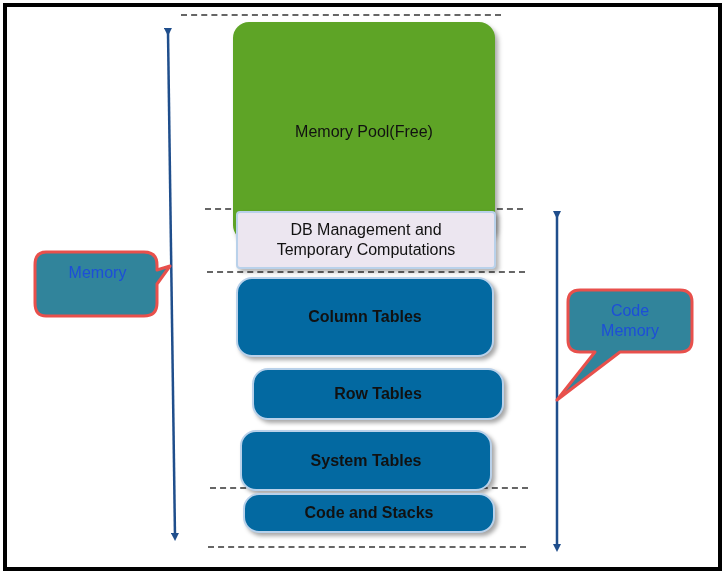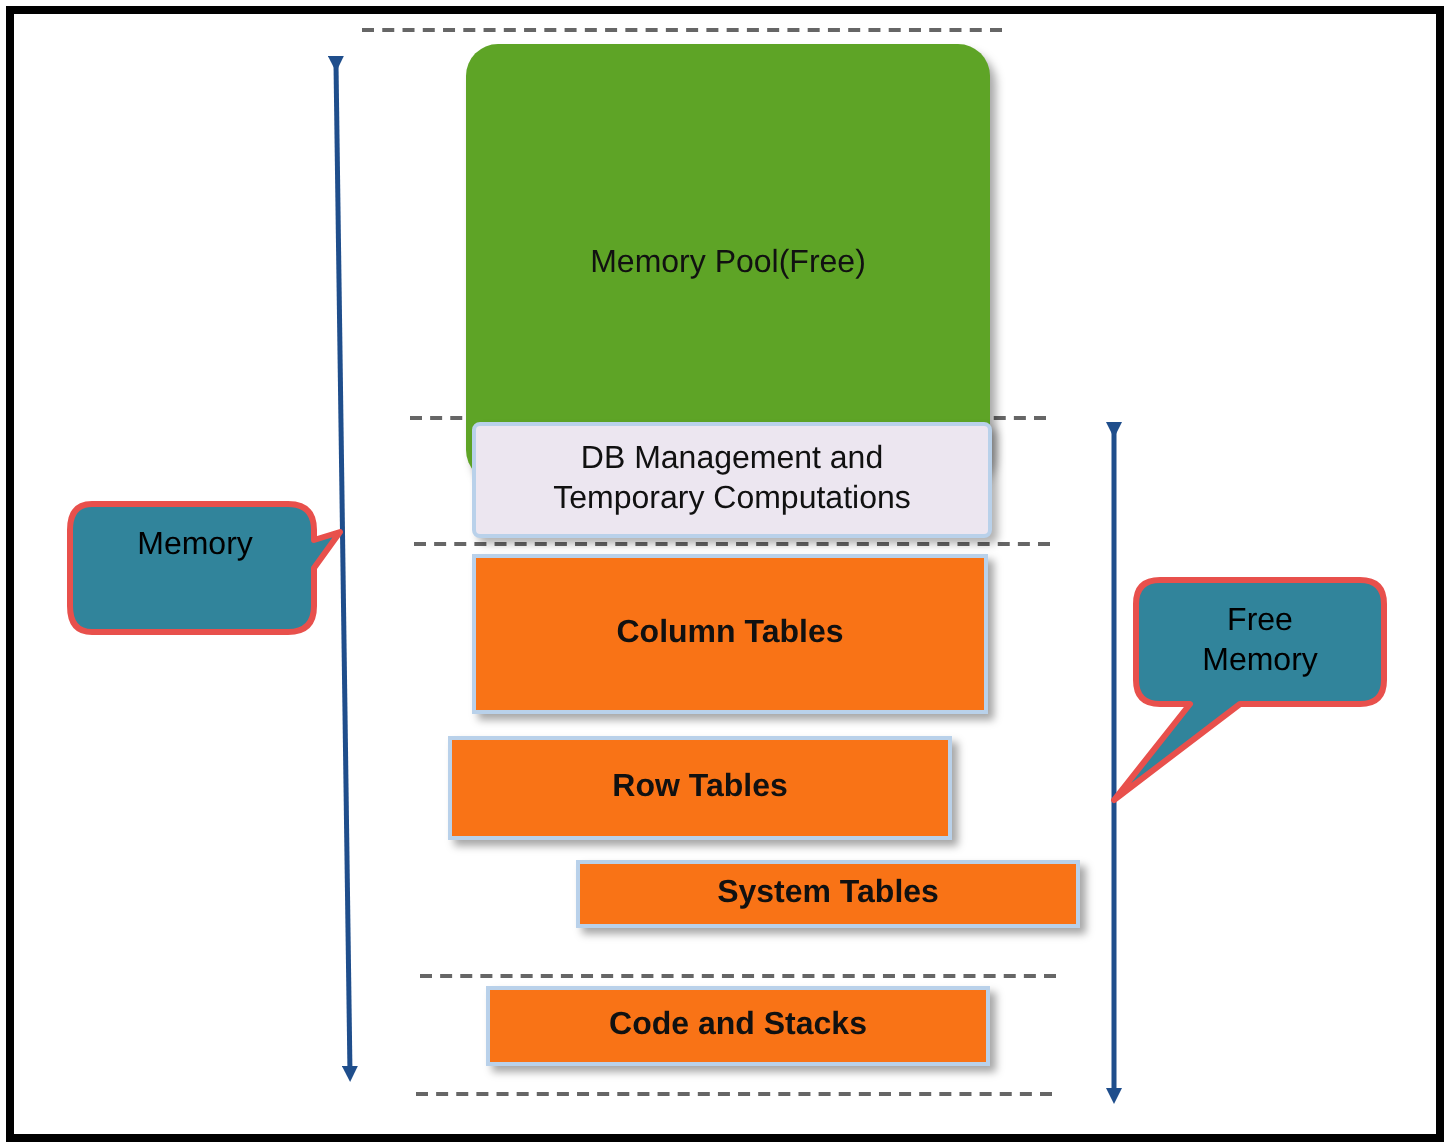--- a/index.html
+++ b/index.html
@@ -2,23 +2,23 @@
 <html><head>
 <meta charset="utf-8">
 <style>
   html, body { margin:0; padding:0; background:#fff; }
   body { width:723px; height:572px; position:relative; overflow:hidden; font-family:"Liberation Sans", sans-serif; }
   .frame { position:absolute; left:3px; top:3px; width:711px; height:560px; border:4px solid #000; background:#fff; box-sizing:content-box; }
   .dash { position:absolute; height:0; border-top:2px dashed #666; }
   .block { position:absolute; display:flex; align-items:center; justify-content:center; text-align:center; box-sizing:border-box; color:#111; }
   .green { background:#5ea426; border-radius:16px; box-shadow:3px 4px 5px rgba(0,0,0,0.35); font-size:16px; }
   .light { background:#ece6f0; border:2px solid #b9d1ea; border-radius:4px; box-shadow:3px 3px 4px rgba(0,0,0,0.3); font-size:16px; line-height:20px; }
-  .purple { background:#f97316; border:2px solid #b9d1ea; border-radius:0; box-shadow:3px 3px 4px rgba(0,0,0,0.35); font-size:16px; font-weight:bold; }
+  .purple { background:#0369a1; border:2px solid #b9d1ea; border-radius:16px; box-shadow:3px 3px 4px rgba(0,0,0,0.35); font-size:16px; font-weight:bold; }
   svg.overlay { position:absolute; left:0; top:0; }
-  .callout-text { position:absolute; text-align:center; font-size:16px; line-height:20px; color:#000000; }
+  .callout-text { position:absolute; text-align:center; font-size:16px; line-height:20px; color:#1d4ed8; }
 </style>
 </head>
 <body>
 
 <div class="frame"></div>
 
 <div class="dash" style="left:181px; top:14px; width:320px;"></div>
 <div class="dash" style="left:205px; top:208px; width:318px;"></div>
 <div class="dash" style="left:207px; top:271px; width:318px;"></div>
 <div class="dash" style="left:210px; top:487px; width:318px;"></div>
@@ -27,24 +27,24 @@
 <div class="block green" style="left:233px; top:22px; width:262px; height:219px;">
   <span>Memory Pool(Free)</span>
 </div>
 <div class="block light" style="left:236px; top:211px; width:260px; height:58px;justify-content:center;">
   <span style="white-space:pre-line;">DB Management and
 Temporary Computations</span>
 </div>
 <div class="block purple" style="left:236px; top:277px; width:258px; height:80px;">
   <span>Column Tables</span>
 </div>
-<div class="block purple" style="left:224px; top:368px; width:252px; height:52px;">
+<div class="block purple" style="left:252px; top:368px; width:252px; height:52px;">
   <span>Row Tables</span>
 </div>
-<div class="block purple" style="left:240px; top:430px; width:252px; height:34px;margin-left:48px;">
+<div class="block purple" style="left:240px; top:430px; width:252px; height:61px;">
   <span>System Tables</span>
 </div>
 <div class="block purple" style="left:243px; top:493px; width:252px; height:40px;">
   <span>Code and Stacks</span>
 </div>
 
 <svg class="overlay" width="723" height="572">
   <defs>
     <marker id="ah" markerWidth="8" markerHeight="8" refX="4" refY="4" orient="auto" markerUnits="userSpaceOnUse" viewBox="0 0 8 8">
       <path d="M0,0 L8,4 L0,8 z" fill="#1f4e8c"></path>
@@ -57,15 +57,15 @@
 
   <path d="M46,252 L144,252 Q157,252 157,265 L157,270 L170,266 L157,284 L157,303 Q157,316 144,316 L46,316 Q35,316 35,303 L35,265 Q35,252 46,252 Z" fill="#31849b" stroke="#e8504c" stroke-width="3" stroke-linejoin="round"></path>
 
   <path d="M580,290 L680,290 Q692,290 692,302 L692,340 Q692,352 680,352 L620,352 L557,400 L595,352 L580,352 Q568,352 568,340 L568,302 Q568,290 580,290 Z" fill="#31849b" stroke="#e8504c" stroke-width="3" stroke-linejoin="round"></path>
 </svg>
 
 <div class="callout-text" style="left:50px; top:263px; width:95px;">
   <div>Memory</div>
 </div>
 <div class="callout-text" style="left:580px; top:301px; width:100px;">
-  <div>Free</div>
+  <div>Code</div>
   <div>Memory</div>
 </div>
 
 </body></html>

